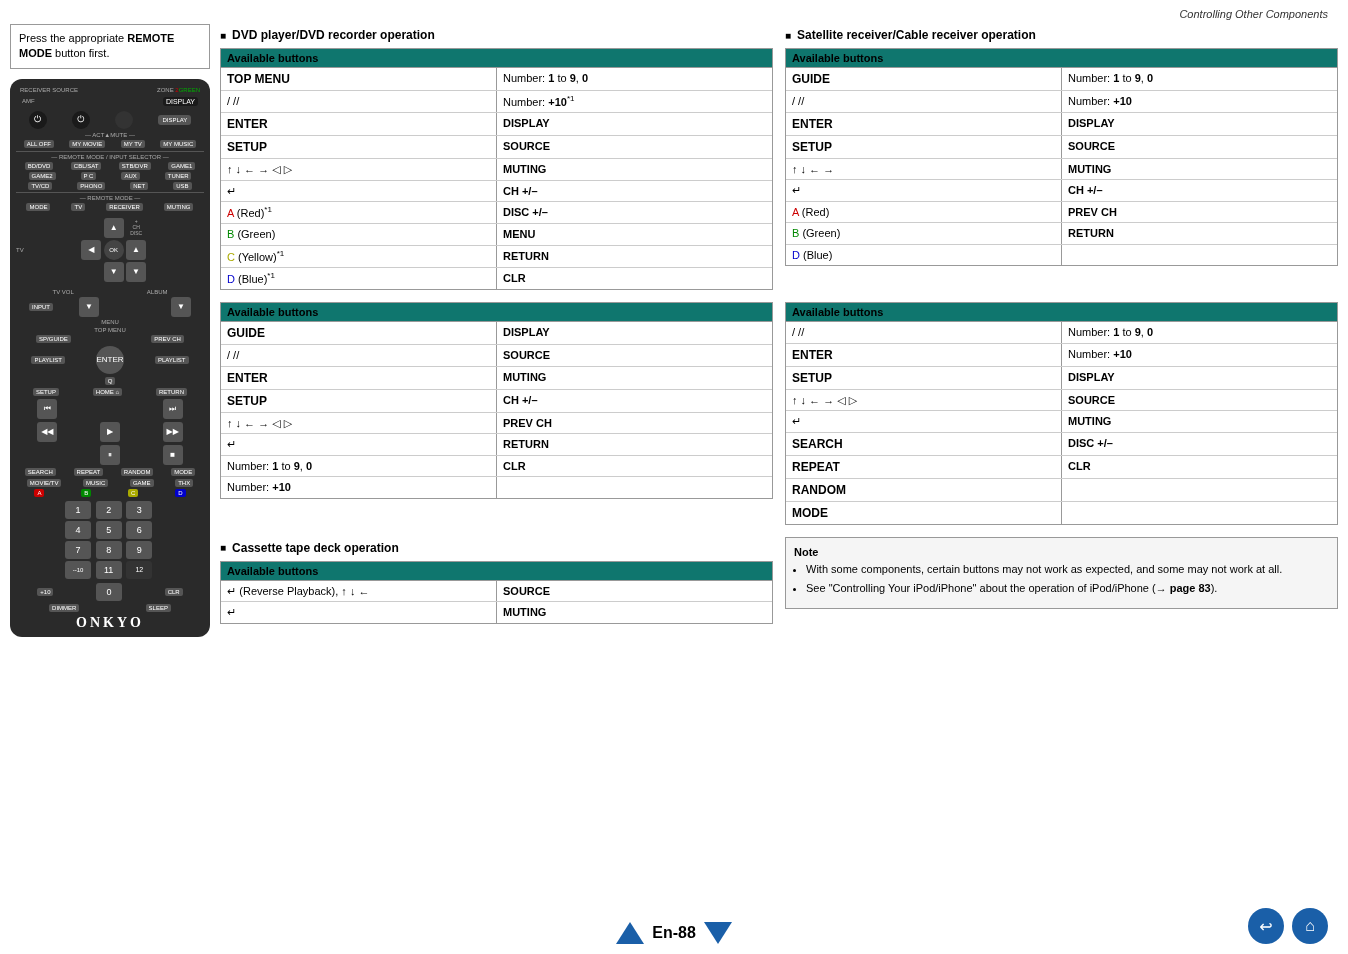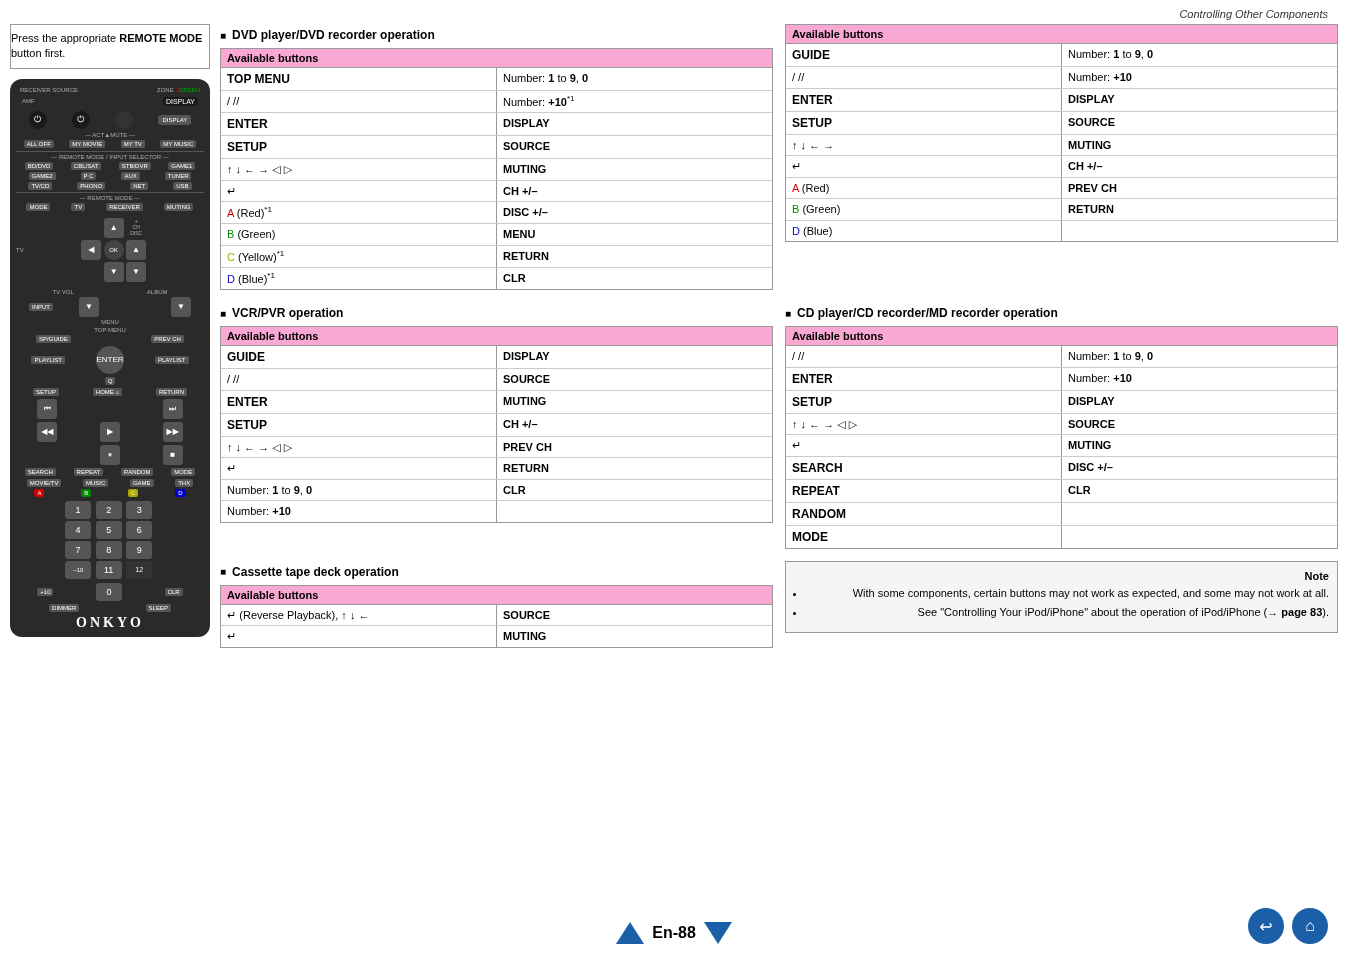--- a/index.html
+++ b/index.html
@@ -28,21 +28,21 @@
     }
 
     
     .left-panel {
       width: 200px;
       flex-shrink: 0;
     }
 
     .remote-note {
       border: 1px solid #999;
-      padding: 6px 0;
+      padding: 6px 8px;
       margin-bottom: 10px;
       font-size: 11px;
       line-height: 1.4;
     }
 
     
     .right-panel {
       flex: 1;
       display: grid;
       grid-template-columns: 1fr 1fr;
@@ -62,21 +62,21 @@
       align-items: center;
       gap: 6px;
     }
 
     .section-title::before {
       content: "■";
       font-size: 10px;
     }
 
     .available-buttons-header {
-      background: #f9a8d4;
+      background: #0f766e;
       font-weight: bold;
       padding: 3px 6px;
       font-size: 11px;
       border-bottom: 1px solid #999;
     }
 
     .btn-table {
       width: 100%;
       border-collapse: collapse;
     }
@@ -104,21 +104,20 @@
     }
 
     sup {
       font-size: 8px;
     }
 
     
     .note-section {
       grid-column: 2;
       border: none;
-      text-align: right;
     }
 
     .note-box {
       border: 1px solid #999;
       padding: 8px;
       background: #f5f5f5;
     }
 
     .note-title {
       font-weight: bold;
@@ -583,20 +582,23 @@
           <tr>
             <td><span class="c-blue">D</span> (Blue)<sup>*1</sup></td>
             <td><strong>CLR</strong></td>
           </tr>
         </tbody>
           </table>
       </div>
     </div>
 
     <div>
+      <div class="section-title">
+        <span>Satellite receiver/Cable receiver operation</span>
+      </div>
       <div class="section">
         <div class="available-buttons-header">Available buttons</div>
         <table class="btn-table">
           <tbody>
               <tr>
             <td><span class="btn-name">GUIDE</span></td>
             <td>Number: <strong>1</strong> to <strong>9</strong>, <strong>0</strong></td>
           </tr>
           <tr>
             <td>/ //</td>
@@ -629,23 +631,20 @@
           <tr>
             <td><span class="c-blue">D</span> (Blue)</td>
             <td></td>
           </tr>
         </tbody>
           </table>
       </div>
     </div>
 
     <div>
-      <div class="section-title">
-        <span>VCR/PVR operation</span>
-      </div>
       <div class="section">
         <div class="available-buttons-header">Available buttons</div>
         <table class="btn-table">
           <tbody>
               <tr>
             <td><span class="btn-name">GUIDE</span></td>
             <td><strong>DISPLAY</strong></td>
           </tr>
           <tr>
             <td>/ //</td>
@@ -674,23 +673,20 @@
           <tr>
             <td>Number: <strong>+10</strong></td>
             <td></td>
           </tr>
         </tbody>
           </table>
       </div>
     </div>
 
     <div>
-      <div class="section-title">
-        <span>CD player/CD recorder/MD recorder operation</span>
-      </div>
       <div class="section">
         <div class="available-buttons-header">Available buttons</div>
         <table class="btn-table">
           <tbody>
               <tr>
             <td>/ //</td>
             <td>Number: <strong>1</strong> to <strong>9</strong>, <strong>0</strong></td>
           </tr>
           <tr>
             <td><span class="btn-name">ENTER</span></td>

